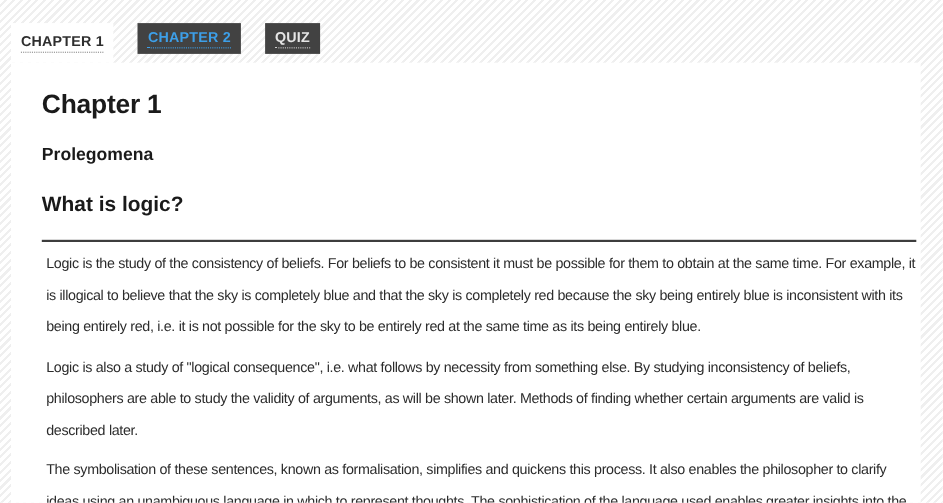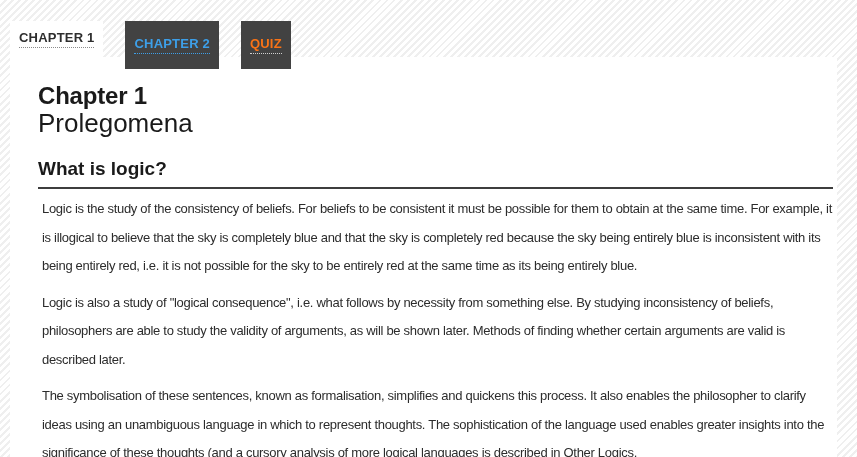--- a/index.html
+++ b/index.html
@@ -18,33 +18,33 @@
 
   
   .tab-strip {
     height: 57px;
     padding: 21px 0 0 10px;
     display: flex;
     align-items: flex-start;
     gap: 22px;
   }
   .tab {
-    height: 48px;
+    height: 28px;
     padding: 0 9px;
     background: #424242;
     display: flex;
     align-items: center;
     justify-content: center;
     cursor: pointer;
   }
   .tab .tab-label {
     font-size: 13px;
     font-weight: bold;
     letter-spacing: 0.2px;
-    color: #f97316;
+    color: #e5e5e5;
     border-bottom: 1px dotted #cfcfcf;
     padding-bottom: 2px;
     white-space: nowrap;
   }
   .tab.tab-blue .tab-label {
     color: #3d9fe8;
     border-bottom-color: #3d9fe8;
   }
   .tab.active {
     background: #ffffff;
@@ -65,32 +65,32 @@
   }
   .page-title {
     margin: 0;
     font-size: 24px;
     font-weight: bold;
     color: #1a1a1a;
     letter-spacing: -0.2px;
     line-height: 28px;
   }
   .page-subtitle {
-    margin: 0 0 0 0;
-    font-size: 26px;
-    font-weight: normal;
+    margin: 18px 0 0 0;
+    font-size: 16px;
+    font-weight: bold;
     color: #1a1a1a;
     line-height: 26px;
   }
   .section-heading {
     margin: 22px 0 0 0;
     font-size: 19px;
     font-weight: bold;
     color: #1a1a1a;
-    padding-bottom: 7px;
+    padding-bottom: 20px;
     border-bottom: 2px solid #3d3d3d;
     line-height: 22px;
   }
   .content p {
     margin: 0 0 8px 4px;
     font-size: 13px;
     letter-spacing: -0.3px;
     line-height: 28.5px;
     color: #2c2c2c;
   }

